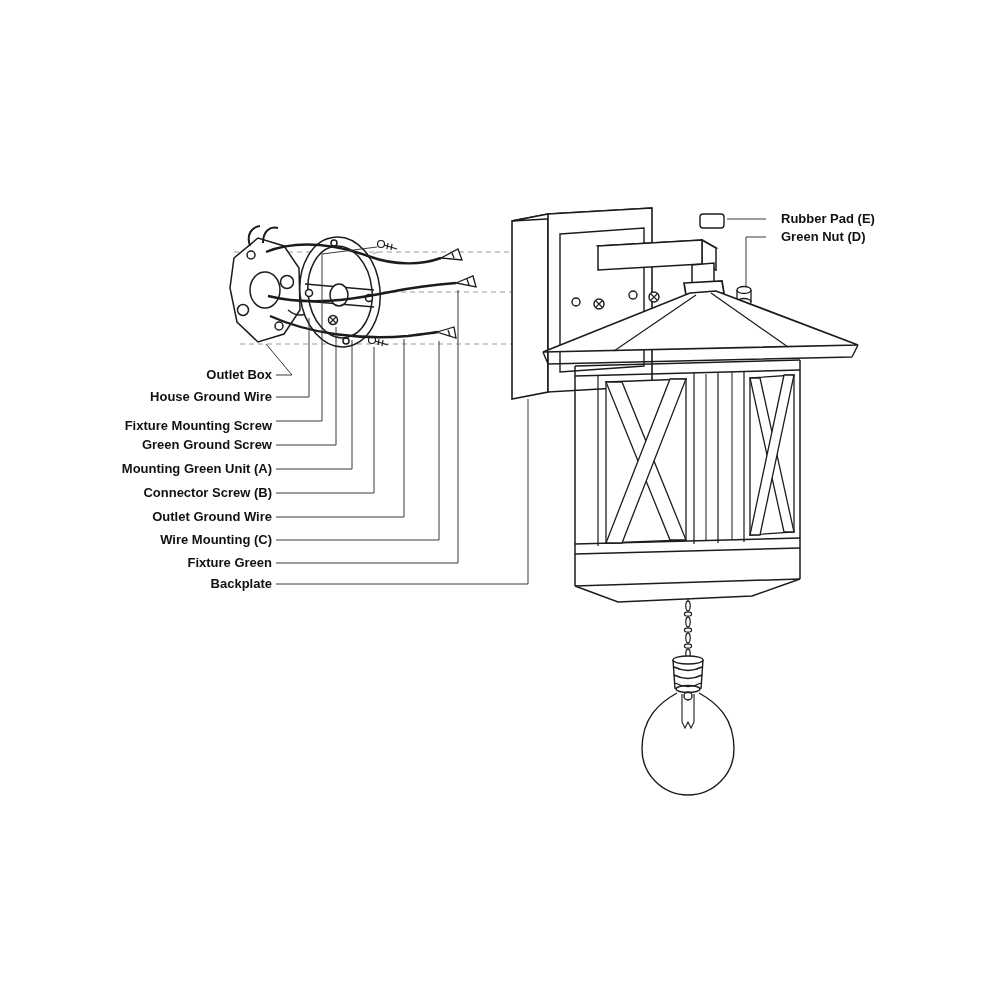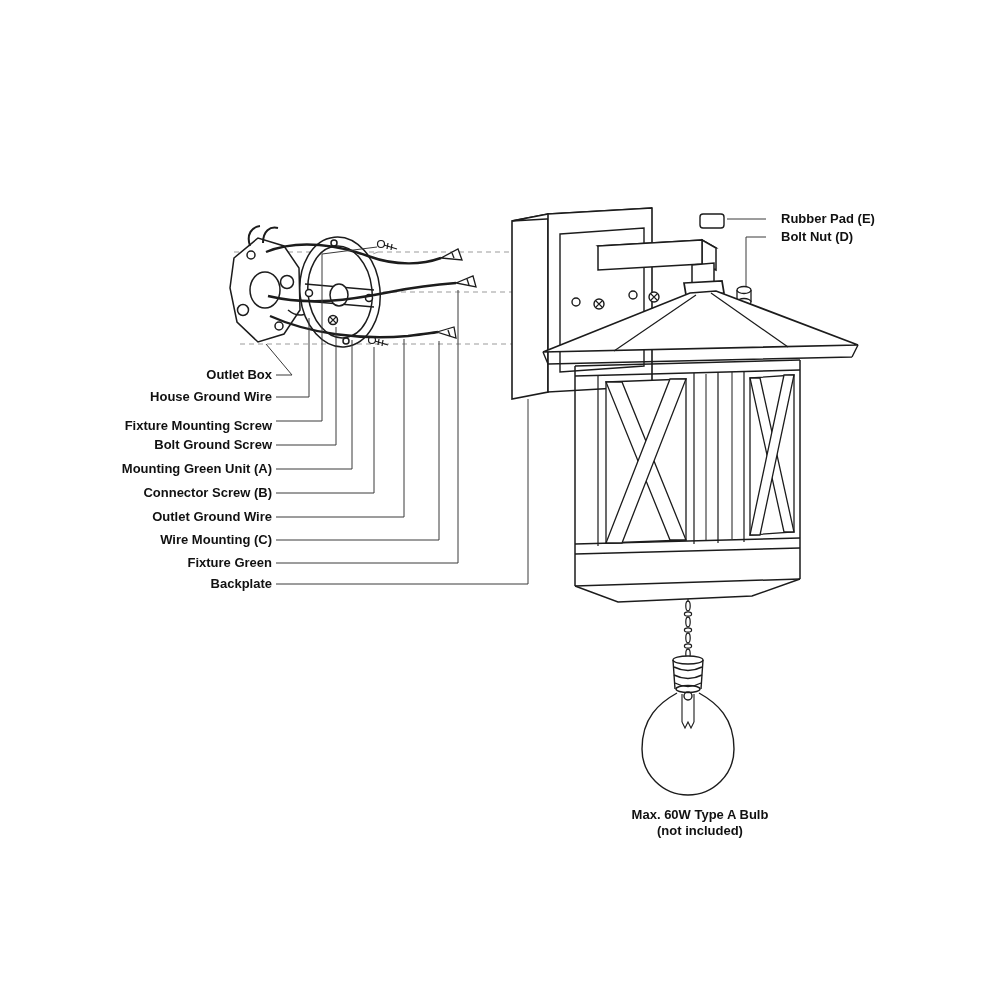--- a/index.html
+++ b/index.html
@@ -177,29 +177,25 @@
       <path d="M276,563 H458 V290"></path>
       <path d="M276,584 H528 V399"></path>
       <path d="M766,219 H727"></path>
       <path d="M766,237 H746 V286"></path>
     </g>
   </svg>
 
   <div class="plabel left" style="top:367px">Outlet Box</div>
   <div class="plabel left" style="top:389px">House Ground Wire</div>
   <div class="plabel left" style="top:418px">Fixture Mounting Screw</div>
-  <div class="plabel left" style="top:437px">Bolt Ground Screw</div>
+  <div class="plabel left" style="top:437px">Green Ground Screw</div>
   <div class="plabel left" style="top:461px">Mounting Green Unit (A)</div>
   <div class="plabel left" style="top:485px">Connector Screw (B)</div>
   <div class="plabel left" style="top:509px">Outlet Ground Wire</div>
   <div class="plabel left" style="top:532px">Wire Mounting (C)</div>
   <div class="plabel left" style="top:555px">Fixture Green</div>
   <div class="plabel left" style="top:576px">Backplate</div>
 
   <div class="plabel right" style="top:211px">Rubber Pad (E)</div>
-  <div class="plabel right" style="top:229px">Bolt Nut (D)</div>
-
-  <div class="caption">
-    <div>Max. 60W Type A Bulb</div>
-    <div>(not included)</div>
-  </div>
+  <div class="plabel right" style="top:229px">Green Nut (D)</div>
+
 
 </div>
 
 </body></html>

